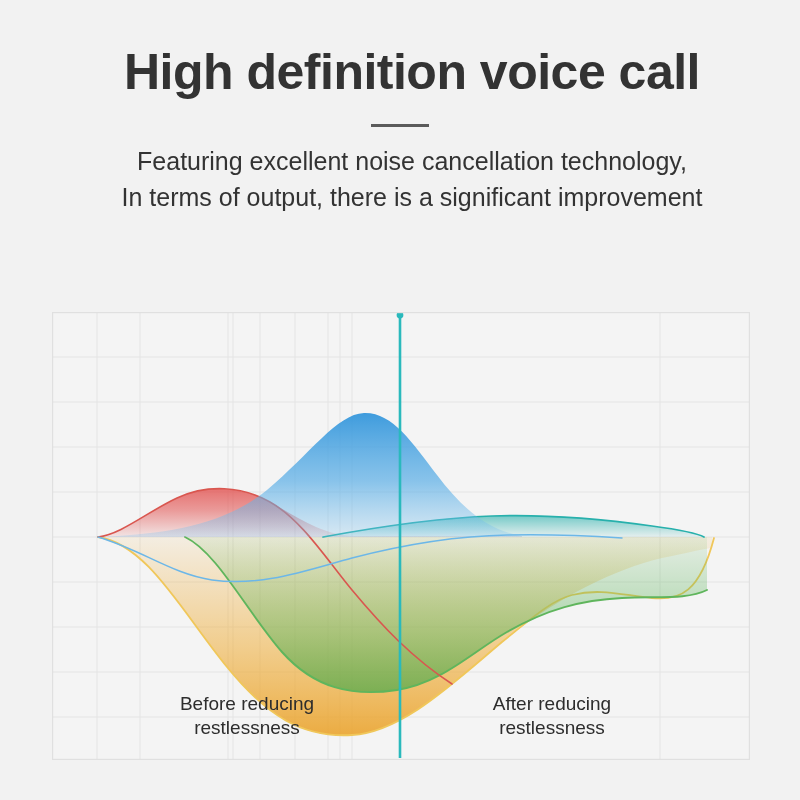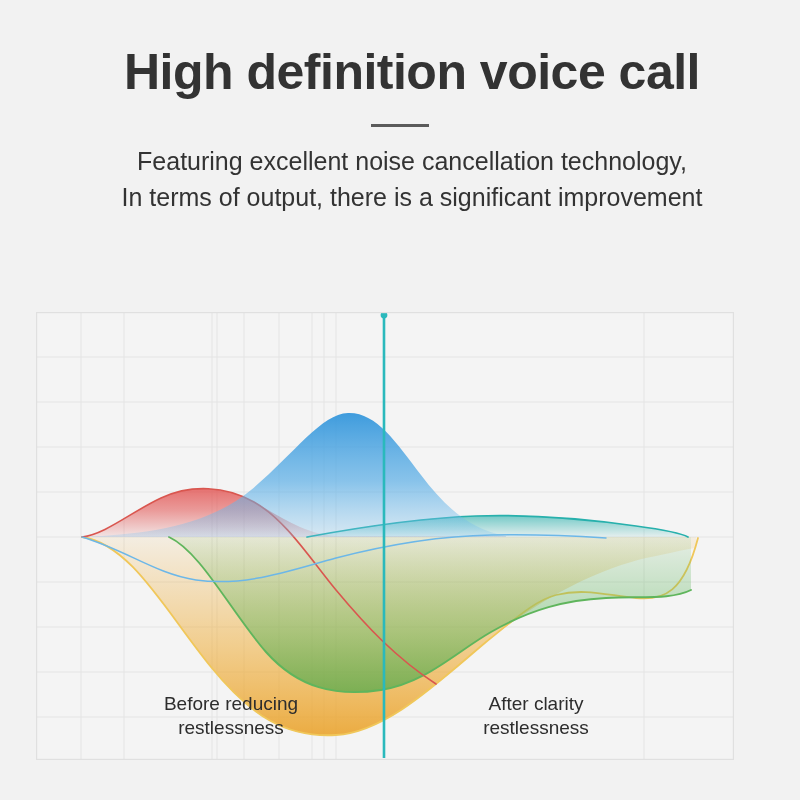--- a/index.html
+++ b/index.html
@@ -23,21 +23,21 @@
     width:58px; height:3px; background:#5b5b5b;
   }
   .subtitle {
     position:absolute; top:143px; left:12px; width:800px;
     text-align:center;
     font-size:25px; color:#333333; line-height:1.45;
   }
   .subtitle div { white-space:nowrap; }
 
   .chart-wrap {
-    position:absolute; left:36px; top:312px;
+    position:absolute; left:52px; top:312px;
     width:698px; height:448px;
   }
   .chart-svg { display:block; width:698px; height:448px; }
 
   .axis-label {
     position:absolute;
     text-align:center;
     font-size:19px; color:#2d2d2d; line-height:1.28;
     white-space:nowrap;
   }
@@ -150,18 +150,18 @@
 
       <rect x="0.5" y="0.5" width="697" height="447" fill="none" stroke="#e0e0e0" stroke-width="1.4"></rect>
     </svg>
 
     <div class="axis-label before">
       <div>Before reducing</div>
       <div>restlessness</div>
     </div>
 
     <div class="axis-label after">
-      <div>After clarity</div>
+      <div>After reducing</div>
       <div>restlessness</div>
     </div>
   </div>
 
 </div>
 
 </body></html>

